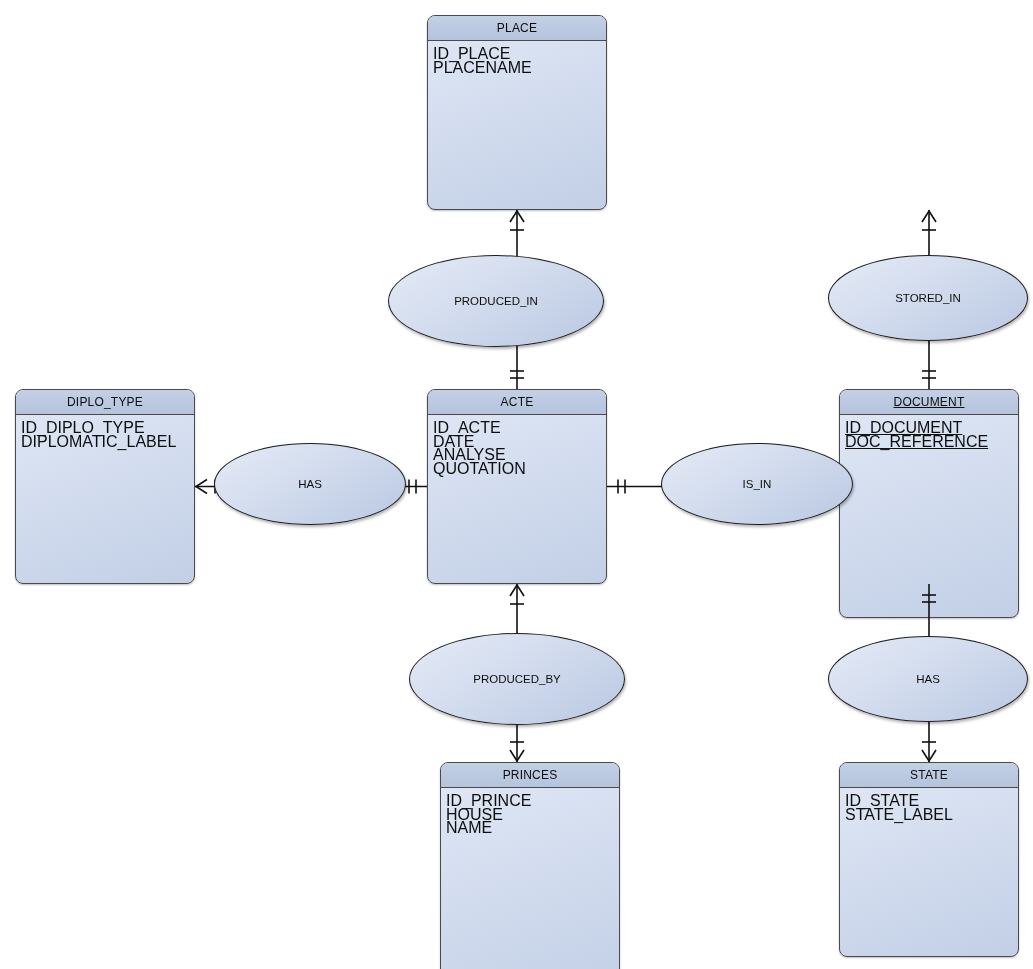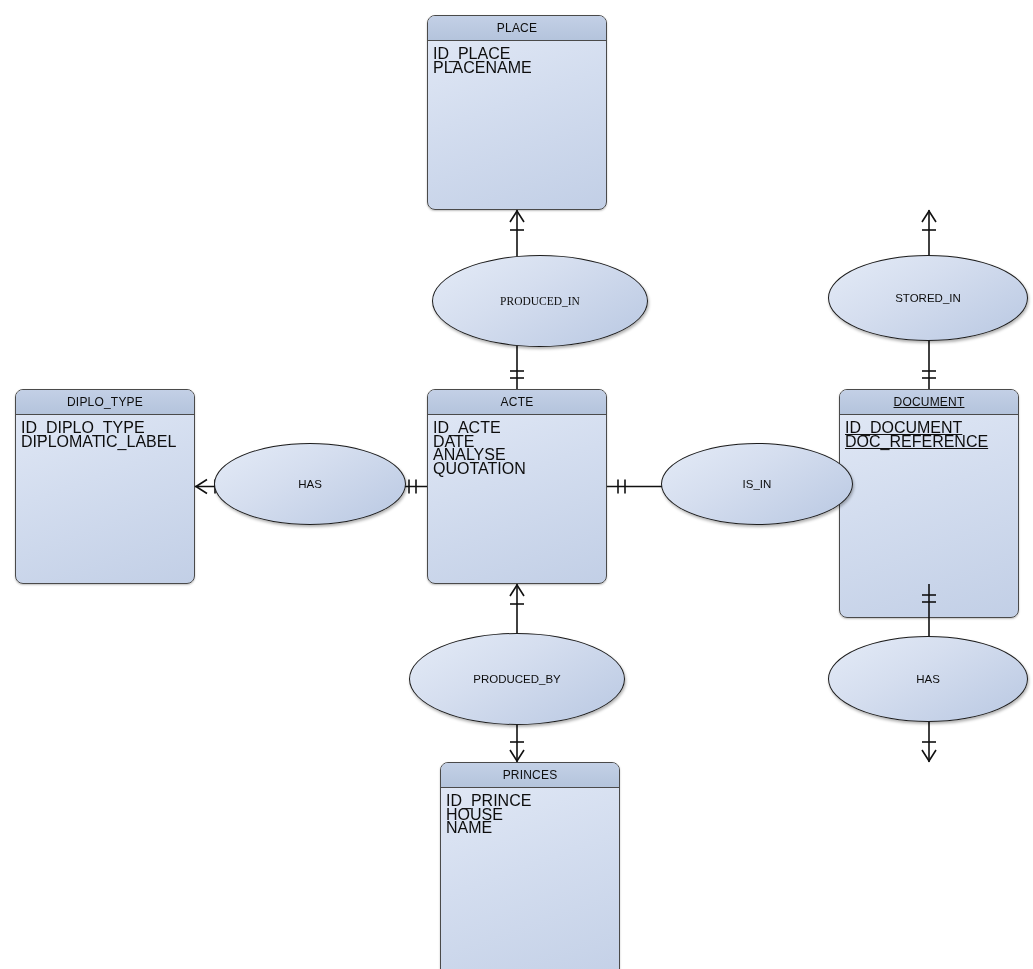--- a/index.html
+++ b/index.html
@@ -126,21 +126,28 @@
       </div>
     </div>
     <div class="entity" style="left: 440px; top: 762px; width: 180px; height: 235px;">
       <div class="entity-header">PRINCES</div>
       <div class="entity-attrs">
         <div>ID_PRINCE</div>
         <div>HOUSE</div>
         <div>NAME</div>
       </div>
     </div>
-    <div class="rel" style="left: 432px; top: 255px; width: 216px; height: 92px; font-family: Liberation Serif, serif;">
+    <div class="entity" style="left: 839px; top: 762px; width: 180px; height: 195px;">
+      <div class="entity-header">STATE</div>
+      <div class="entity-attrs">
+        <div>ID_STATE</div>
+        <div>STATE_LABEL</div>
+      </div>
+    </div>
+    <div class="rel" style="left: 388px; top: 255px; width: 216px; height: 92px;">
       <span>PRODUCED_IN</span>
     </div>
     <div class="rel" style="left: 828px; top: 255px; width: 200px; height: 86px;">
       <span>STORED_IN</span>
     </div>
     <div class="rel" style="left: 214px; top: 443px; width: 192px; height: 82px;">
       <span>HAS</span>
     </div>
     <div class="rel" style="left: 661px; top: 443px; width: 192px; height: 82px; text-align: right;">
       <span>IS_IN</span>

